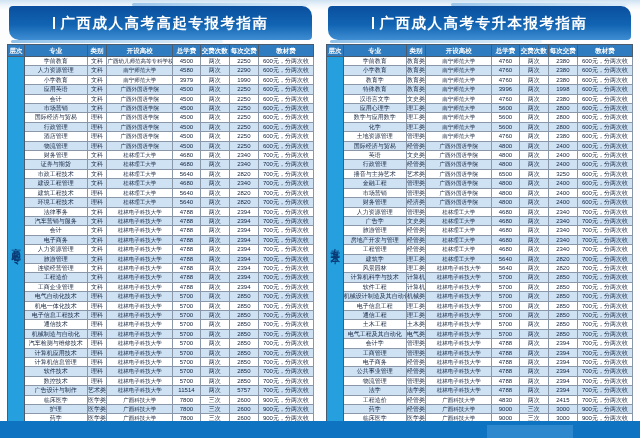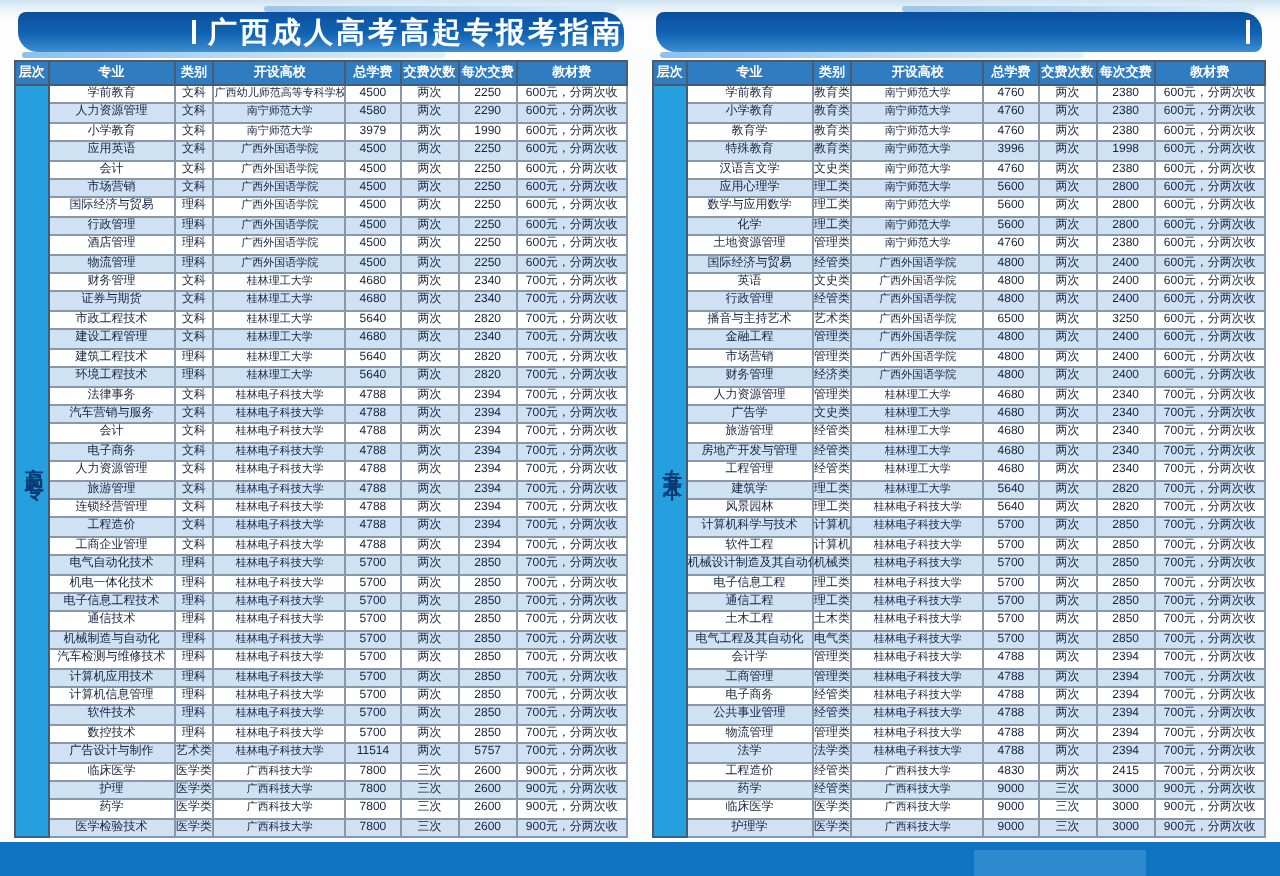--- a/index.html
+++ b/index.html
@@ -7,24 +7,24 @@
     width:640px;height:438px;position:relative;overflow:hidden;
     background:#fdfdfd;font-family:"Liberation Sans",sans-serif;
   }
   .top-swoosh{
     position:absolute;top:0;left:0;right:0;height:10px;
     background:linear-gradient(180deg,#cfe3f2 0%,#eef5fb 55%,#fdfdfd 100%);
   }
   .panels{position:relative;display:flex;gap:12px;padding:3px 7px 0 7px;}
   .panel{width:307px;flex:0 0 307px;}
   .banner{
-    position:relative;height:20px;margin:3px 2px 4px 2px;
+    position:relative;height:34px;margin:3px 2px 4px 2px;
     background:linear-gradient(180deg,#0a4f9e 0%,#1164b2 55%,#3f8ed3 100%);
     border-radius:4px 10px 4px 10px;
-    display:flex;align-items:center;justify-content:flex-end;
+    display:flex;align-items:center;justify-content:center;
   }
   .banner::before{
     content:"";position:absolute;top:-3px;right:4px;width:58%;height:3px;
     background:linear-gradient(90deg,#9cc6ea,#ddedf9);border-radius:3px;
   }
   .banner::after{
     content:"";position:absolute;bottom:-3px;left:2px;width:70%;height:3px;
     background:linear-gradient(90deg,#8fc0e8,#e4f1fa);border-radius:3px;
   }
   .banner .tick{width:2px;height:12px;background:#ffffff;margin-right:6px;flex:0 0 2px;}
@@ -457,20 +457,21 @@
             <td>2600</td>
             <td>900元，分两次收</td>
           </tr>
         </tbody>
     </table>
   </section>
 
   <section class="panel">
     <div class="banner">
       <span class="tick"></span>
+      <h1>广西成人高考专升本报考指南</h1>
     </div>
     <table class="program">
       <colgroup>
         <col style="width:5.5%">
           <col style="width:20.5%">
           <col style="width:6.5%">
         <col style="width:21.5%">
           <col style="width:9%">
           <col style="width:9.5%">
         <col style="width:9.5%">

